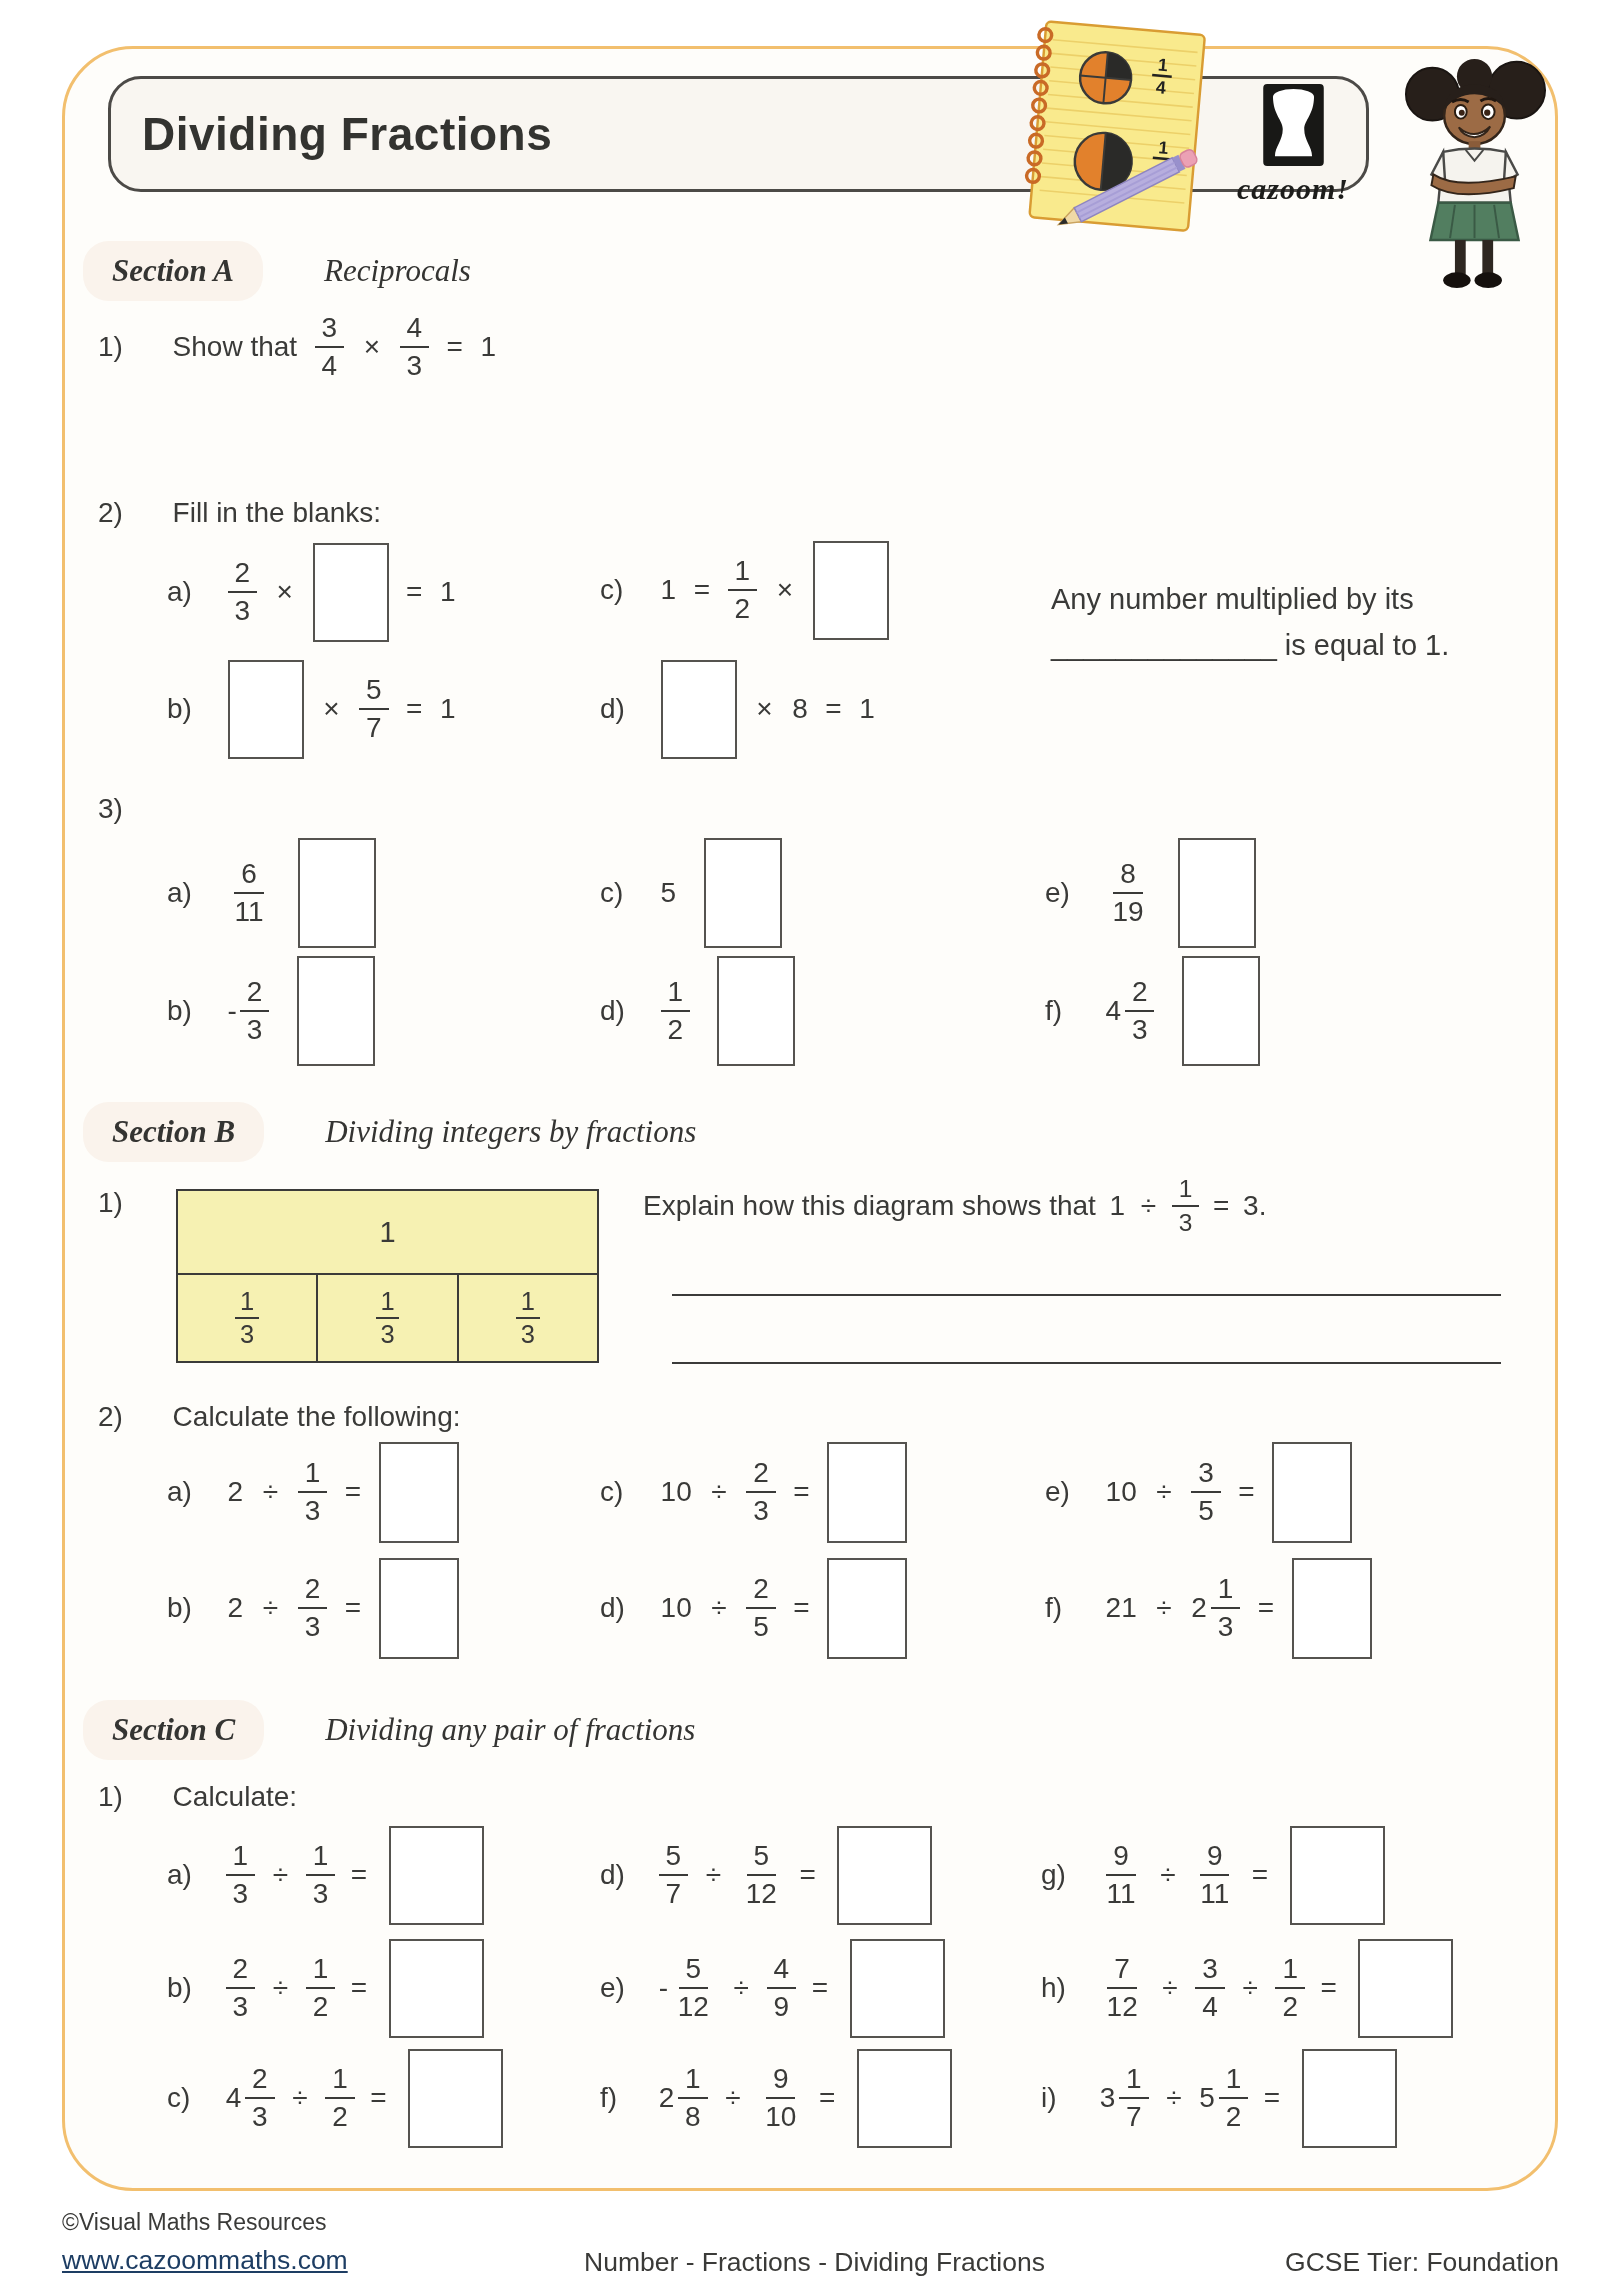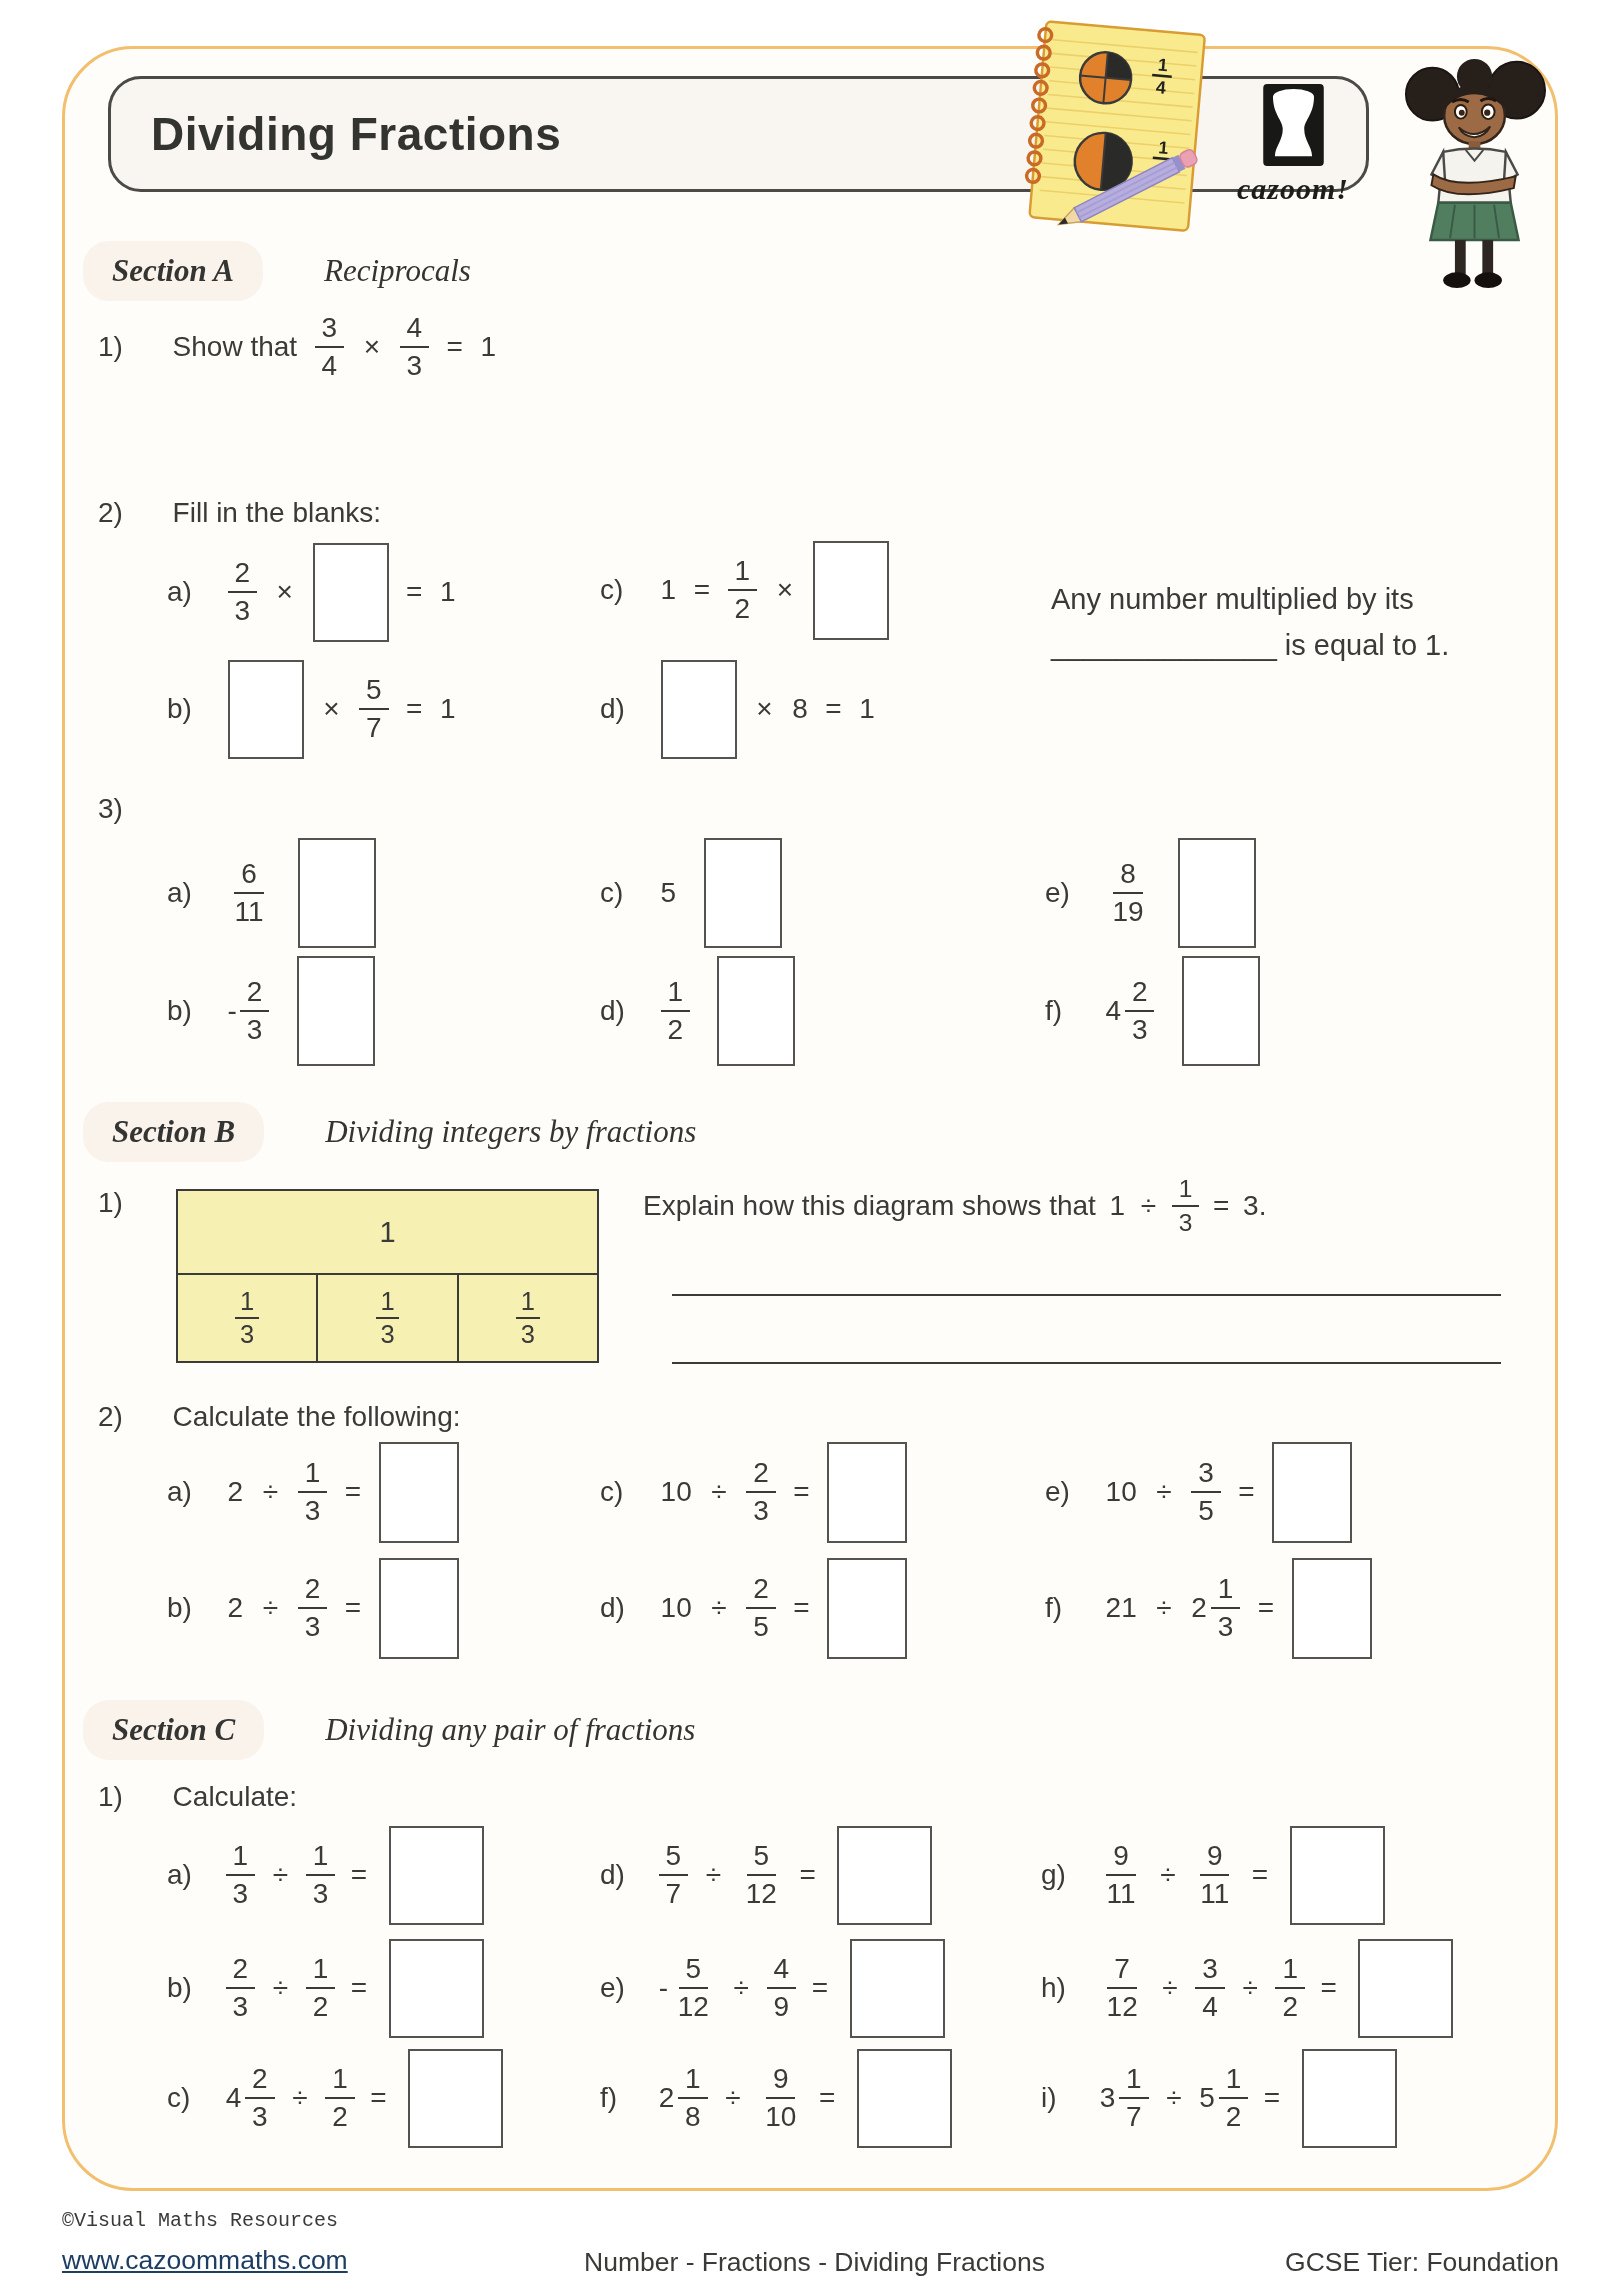--- a/index.html
+++ b/index.html
@@ -9,21 +9,21 @@
   }
   .frame{
     position:absolute;left:62px;top:46px;width:1490px;height:2139px;
     border:3.9px solid #f2bf6e;border-radius:71px;background:#fefdfa;
   }
   .titlebar{
     position:absolute;left:108px;top:76px;width:1255px;height:110px;
     border:3.9px solid #4c4a47;border-radius:33px;background:#f9f6f1;
     display:flex;align-items:center;
   }
-  .title{margin-left:40px;font-size:46px;font-weight:bold;letter-spacing:0.5px;color:#333330;}
+  .title{margin-left:31px;font-size:46px;font-weight:bold;letter-spacing:0.5px;color:#333330;}
   
   .section-h{position:absolute;display:flex;align-items:center;gap:61px;}
   .section-tag{
     background:#faf3ec;border-radius:25.5px;padding:11.8px 29px;
     font-family:"Liberation Serif",serif;font-style:italic;font-weight:bold;
     font-size:31px;color:#343432;
   }
   .section-sub{font-family:"Liberation Serif",serif;font-style:italic;font-size:31px;color:#343432;}
   
   #rows{position:absolute;left:0;top:0;width:100%;height:100%;}
@@ -55,21 +55,21 @@
   .dcell{flex:1;display:flex;align-items:center;justify-content:center;border-right:2.9px solid #3b3b39;font-size:25.5px;}
   .dcell:last-child{border-right:none;}
   .dcell .fst .fn{border-bottom-width:2.5px;padding:1px 4.9px 2.9px;}
   .dcell .fst .fd{padding:2.9px 4.9px 1px;}
   .ansline{position:absolute;left:672px;width:829px;height:0;border-top:2.9px solid #3b3b39;}
   
   .logo{position:absolute;left:1237px;top:84px;width:112px;text-align:center;}
   .logo-text{font-family:"Liberation Serif",serif;font-weight:bold;font-size:30px;color:#1d1d1b;margin-top:2px;letter-spacing:1px;font-style:italic;}
   .decor{position:absolute;}
   
-  .f-copy{position:absolute;left:62px;top:2209px;font-size:20px;font-family:Liberation Mono, monospace;}
+  .f-copy{position:absolute;left:62px;top:2209px;font-size:23px;}
   .f-link{position:absolute;left:62px;top:2245px;font-size:26.5px;color:#1d3d63;text-decoration:underline;}
   .f-center{position:absolute;left:4px;top:2247px;width:1621px;text-align:center;font-size:26.5px;}
   .f-right{position:absolute;right:62px;top:2247px;font-size:26.5px;text-align:right;}
 </style>
 </head>
 <body>
 
 <div class="frame"></div>
 
 <div class="titlebar">

